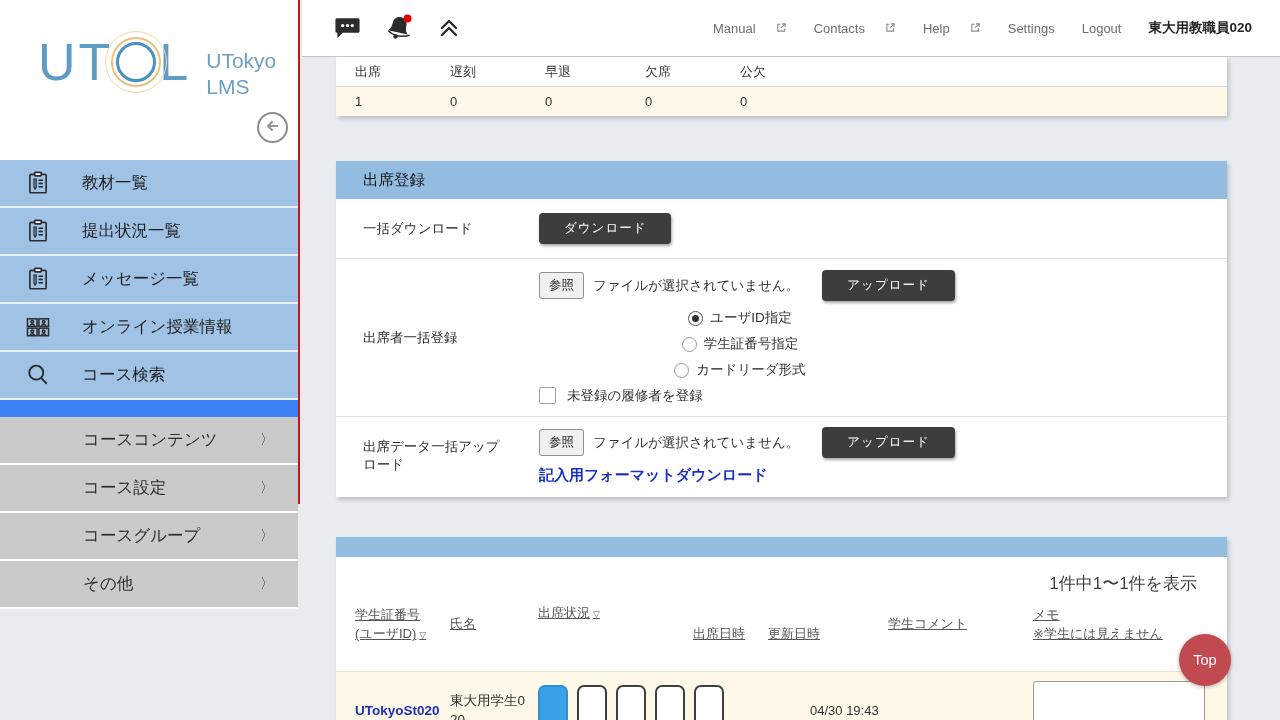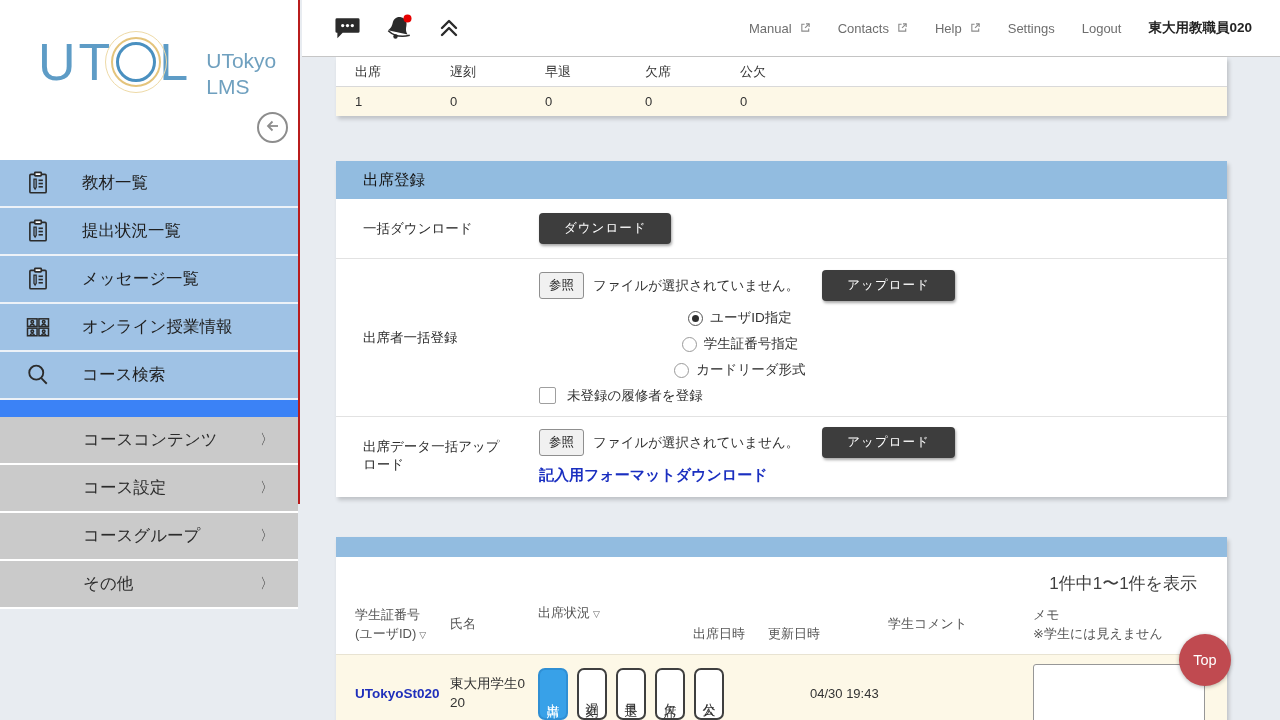--- a/index.html
+++ b/index.html
@@ -33,21 +33,21 @@
   .submenu-item .smi-label { font-size:16.5px; color:#2c2c2c; }
   .submenu-item .smi-chevron { font-size:14px; color:#3c3c3c; }
 
   
   .main { margin-left:302px; position:relative; }
   .topbar { height:57px; background:#fff; border-bottom:1px solid #c6c6c6; display:flex;
             align-items:center; padding:0 28px 0 32px; }
   .topbar-left { display:flex; align-items:center; gap:22px; }
   .icon-btn { background:none; border:none; cursor:pointer; position:relative; display:flex; align-items:center; }
   .topbar-right { margin-left:auto; display:flex; align-items:center; gap:27px; }
-  .nav-link { display:flex; align-items:center; gap:8px; font-size:13px; color:#6e6e6e;
+  .nav-link { display:flex; align-items:center; gap:20px; font-size:13px; color:#6e6e6e;
               text-decoration:none; cursor:pointer; background:none; border:none; }
   .user-name { font-size:13.5px; font-weight:bold; color:#222; }
 
   .content { padding-left:34px; }
   .panel { width:891px; background:#fff; box-shadow:2px 3px 4px rgba(0,0,0,0.18); }
 
   
   .summary-grid { display:grid; grid-template-columns:95px 95px 100px 95px 1fr; padding-left:19px;
                   align-items:center; font-size:13px; color:#333; }
   .summary-head { height:30px; border-bottom:1px solid #d9d9d9; }
@@ -79,21 +79,21 @@
   .check-line { display:flex; gap:11px; font-size:13.5px; color:#333; }
   .checkbox { width:17px; height:17px; border:1px solid #9f9f9f; background:#fff; border-radius:2px; cursor:pointer; }
   .link-blue { color:#1a2fc0; font-size:15px; font-weight:bold; text-decoration:none; cursor:pointer; }
 
   
   .student-panel { margin-top:40px; }
   .blue-bar { height:20px; background:#92bce0; }
   .count-row { text-align:right; padding:15px 30px 0 0; font-size:17px; color:#3f3f3f; }
   .st-grid { display:grid; grid-template-columns:95px 88px 155px 75px 120px 145px 1fr;
              padding-left:19px; padding-right:22px; }
-  .thead { align-items:end; padding-top:8px; padding-bottom:10px; font-size:13px; color:#555; line-height:1.5; }
+  .thead { align-items:end; padding-top:8px; padding-bottom:27px; font-size:13px; color:#555; line-height:1.5;text-decoration:underline; }
   .th { cursor:default; }
   .th.sortable { cursor:pointer; }
   .sort-glyph { font-size:9px; color:#666; margin-left:3px; }
   .th-name { margin-bottom:10px; }
   .th-status { margin-bottom:21px; }
   .th-comment { margin-bottom:10px; }
   .trow { background:#fdf8e7; align-items:center; min-height:70px; padding-top:9px; padding-bottom:9px;
           border-top:1px solid #e8e3d2; }
   .cell-id { color:#1f2fbb; font-weight:bold; font-size:13.5px; cursor:pointer; }
   .cell-name { font-size:13.5px; color:#333; padding-right:8px; word-break:break-all; line-height:1.35; }

